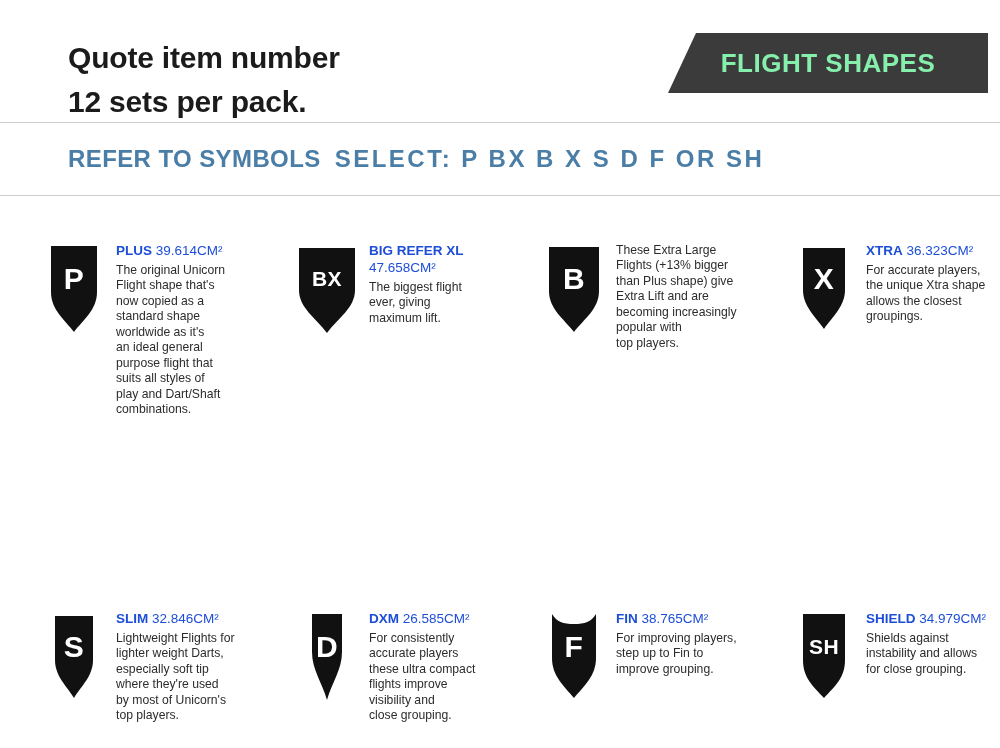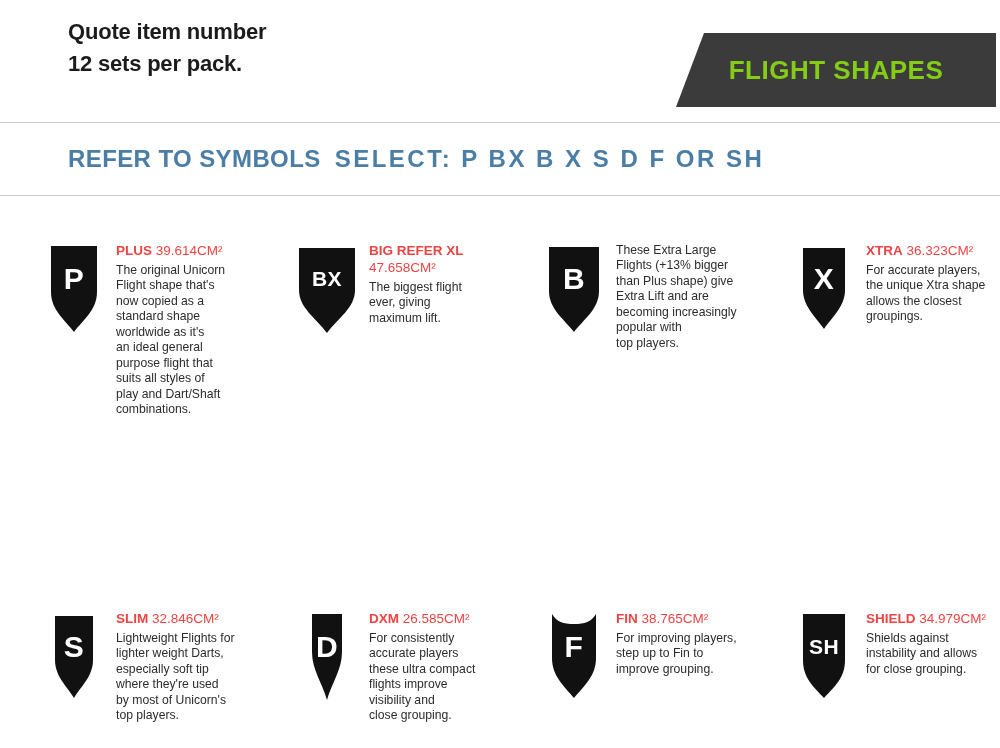--- a/index.html
+++ b/index.html
@@ -17,36 +17,36 @@
 
   
   .header {
     position: relative;
     height: 122px;
     box-sizing: border-box;
   }
   .header-title {
     position: absolute;
     left: 68px;
-    top: 16px;
-    font-size: 22px;
+    top: 36px;
+    font-size: 30px;
     font-weight: bold;
     color: #1b1b1b;
     line-height: 1.45;
     letter-spacing: -0.2px;
     white-space: pre-line;
   }
   .flight-shapes-banner {
     position: absolute;
-    right: 4px;
+    right: 12px;
     top: 33px;
-    height: 74px;
+    height: 60px;
     width: 320px;
     background: #3b3b3b;
-    color: #84cc16;
+    color: #86efac;
     display: flex;
     align-items: center;
     justify-content: center;
     font-size: 26px;
     font-weight: bold;
     letter-spacing: 0.5px;
     clip-path: polygon(28px 0, 100% 0, 100% 100%, 0 100%);
   }
 
   
@@ -127,21 +127,21 @@
   .shape-letter.small {
     font-size: 21px;
     top: 27px;
   }
   .text-block {
     flex: 1 1 auto;
     padding-top: 3px;
   }
   .shape-head {
     font-size: 13.5px;
-    color: #ef4444;
+    color: #1d4ed8;
     line-height: 1.25;
     margin-bottom: 3px;
   }
   .shape-name {
     font-weight: bold;
   }
   .shape-area {
     font-weight: normal;
   }
   .shape-desc {

